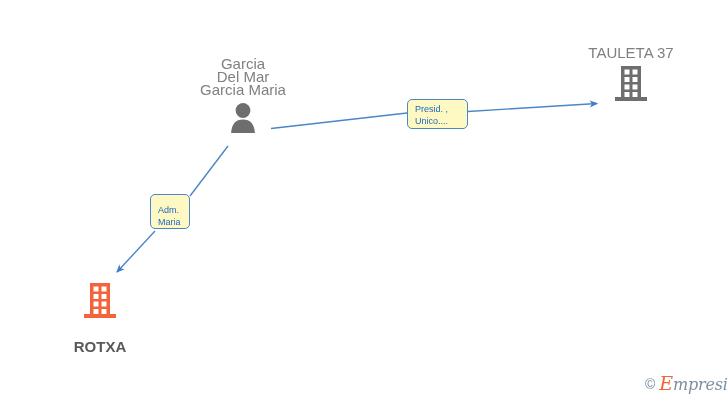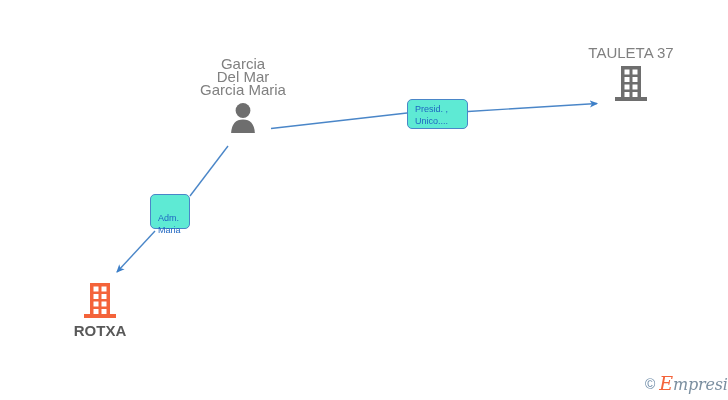--- a/index.html
+++ b/index.html
@@ -63,49 +63,49 @@
   }
   #node-tauleta .node-icon {
     margin-top: 7px;
   }
   #node-rotxa {
     left: 25px;
     top: 283px;
     width: 150px;
   }
   #node-rotxa .node-label {
-    margin-top: 6px;
+    margin-top: 22px;
   }
 
   
   .edge-label {
     position: absolute;
     box-sizing: border-box;
-    background: #5eead4;
+    background: #fef9c3;
     border: 1px solid #4a86c8;
     border-radius: 5px;
     color: #1f66c1;
     font-size: 9px;
     line-height: 12px;
     padding: 3px 6px 3px 7px;
     text-align: left;
     white-space: nowrap;
   }
   #label-presid {
     left: 407px;
     top: 99px;
     width: 61px;
     height: 30px;
   }
   #label-adm {
     left: 150px;
     top: 194px;
     width: 40px;
     height: 35px;
-    padding-top: 17px;
+    padding-top: 9px;
   }
 
   
   #watermark {
     position: absolute;
     left: 645px;
     top: 374px;
     display: flex;
     align-items: center;
     gap: 4px;

